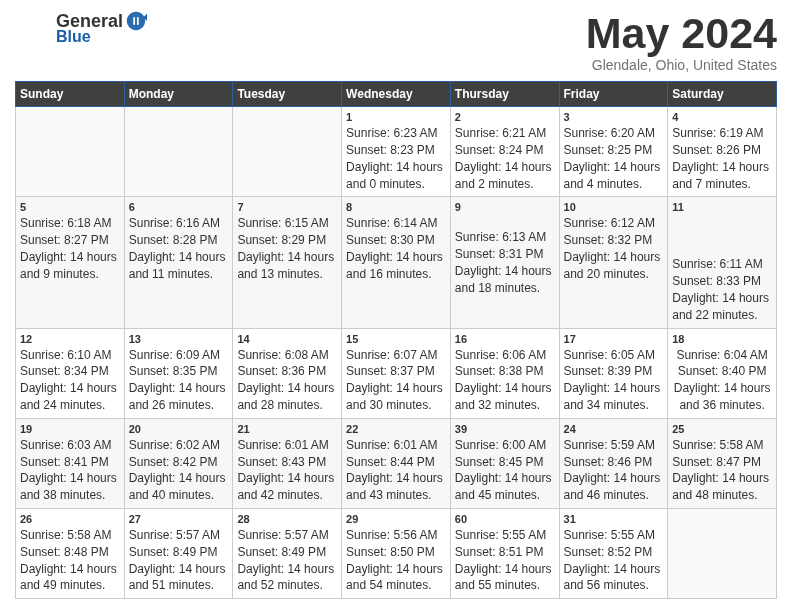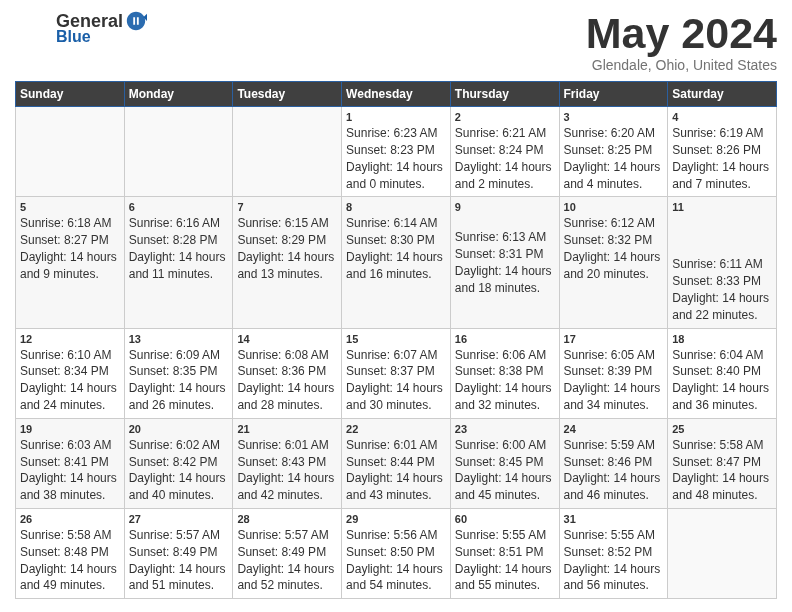--- a/index.html
+++ b/index.html
@@ -247,21 +247,21 @@
         </td>
         <td>
           <span class="day-number">17</span>
           <div class="day-info" style="white-space: pre-line;">Sunrise: 6:05 AM
 Sunset: 8:39 PM
 Daylight: 14 hours
 and 34 minutes.</div>
         </td>
         <td>
           <span class="day-number">18</span>
-          <div class="day-info" style="white-space: pre-line;">Sunrise: 6:04 AM
+          <div class="day-info" style="white-space: pre-line; text-align: center;">Sunrise: 6:04 AM
 Sunset: 8:40 PM
 Daylight: 14 hours
 and 36 minutes.</div>
         </td>
       </tr>
       <tr>
         <td>
           <span class="day-number">19</span>
           <div class="day-info" style="white-space: pre-line;">Sunrise: 6:03 AM
 Sunset: 8:41 PM
@@ -283,21 +283,21 @@
 and 42 minutes.</div>
         </td>
         <td>
           <span class="day-number">22</span>
           <div class="day-info" style="white-space: pre-line;">Sunrise: 6:01 AM
 Sunset: 8:44 PM
 Daylight: 14 hours
 and 43 minutes.</div>
         </td>
         <td>
-          <span class="day-number">23</span>
+          <span class="day-number">39</span>
           <div class="day-info" style="white-space: pre-line;">Sunrise: 6:00 AM
 Sunset: 8:45 PM
 Daylight: 14 hours
 and 45 minutes.</div>
         </td>
         <td>
           <span class="day-number">24</span>
           <div class="day-info" style="white-space: pre-line;">Sunrise: 5:59 AM
 Sunset: 8:46 PM
 Daylight: 14 hours

